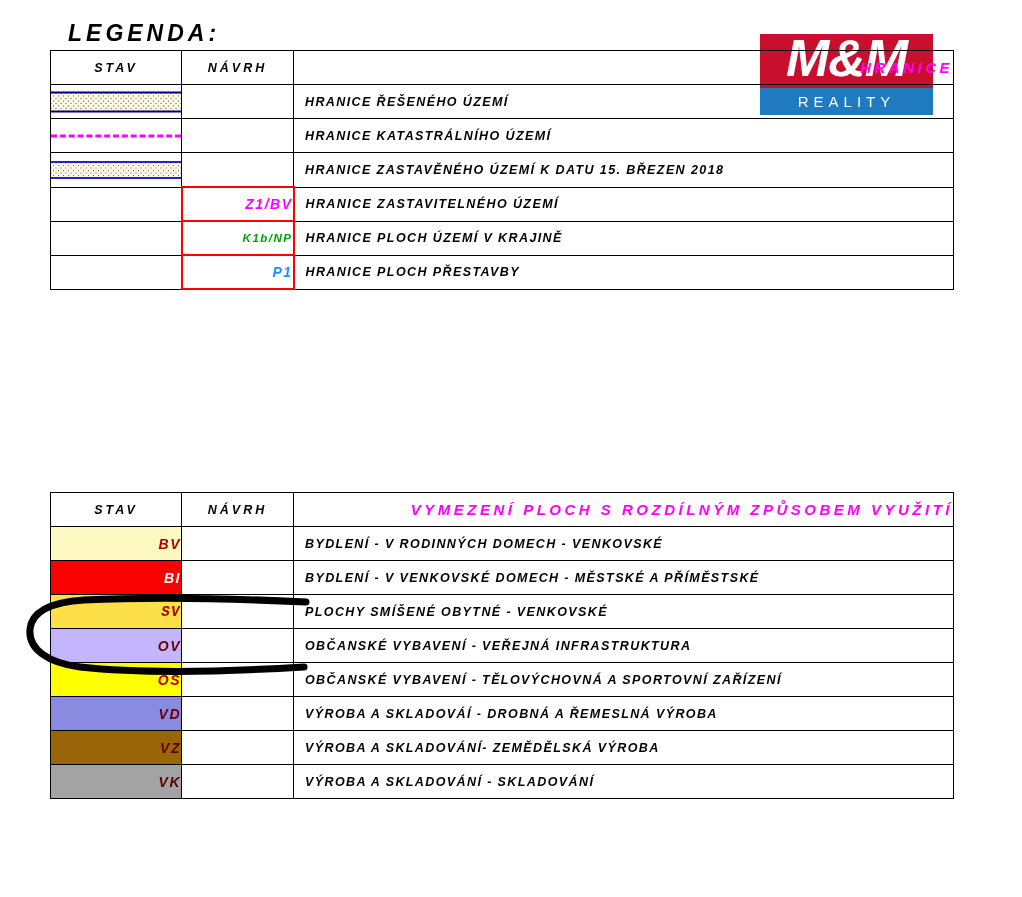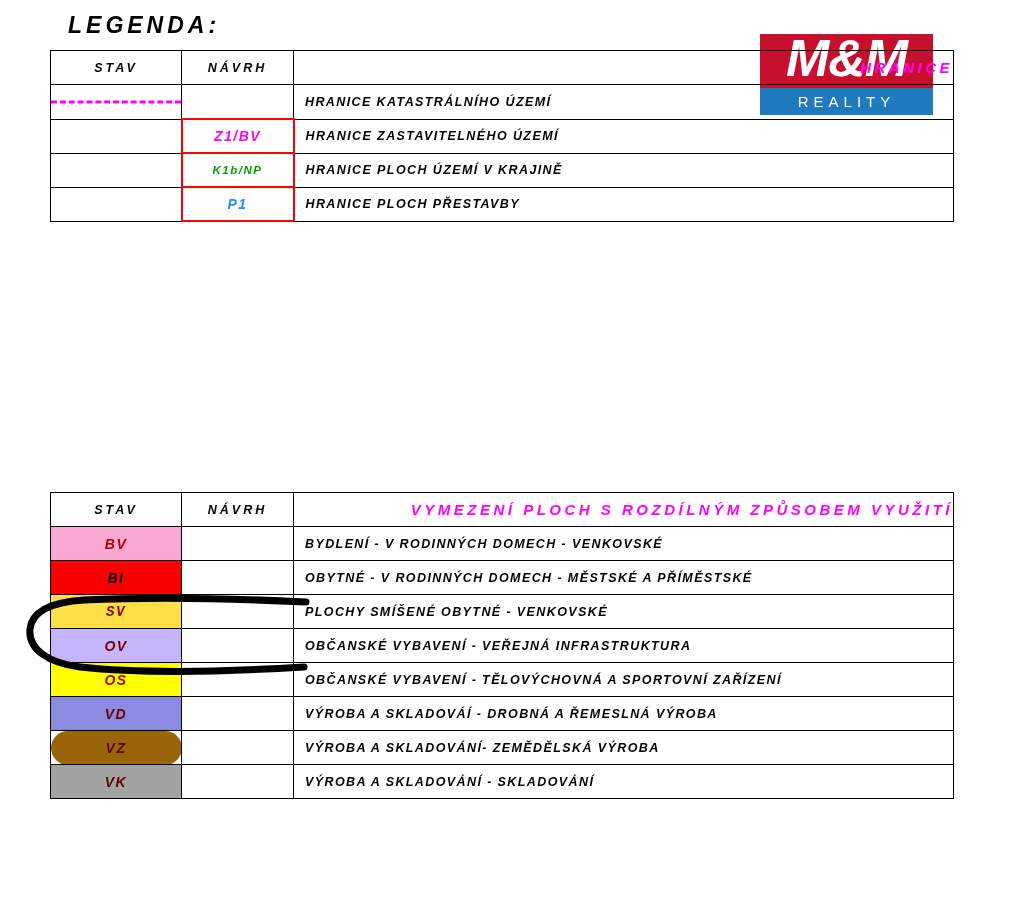--- a/index.html
+++ b/index.html
@@ -12,21 +12,21 @@
     height: 897px;
     position: relative;
     font-family: "Liberation Sans", sans-serif;
     overflow: hidden;
   }
 
   
   .legend-title {
     position: absolute;
     left: 68px;
-    top: 12px;
+    top: 20px;
     font-size: 23px;
     font-weight: bold;
     font-style: italic;
     letter-spacing: 4px;
     color: #000000;
   }
 
   
   .legend-table {
     position: absolute;
@@ -65,21 +65,21 @@
     text-align: left;
     padding-left: 11px !important;
     font-size: 12.5px;
     font-weight: bold;
     font-style: italic;
     letter-spacing: 1.4px;
     color: #000000;
     white-space: nowrap;
   }
   .code {
-    text-align: center;
+    text-align: right;
     font-size: 14px;
     font-weight: bold;
     font-style: italic;
     letter-spacing: 1.5px;
   }
   .code.magenta { color: #ff00ff; }
   .code.green   { color: #00a000; font-size: 11.5px; }
   .code.blue    { color: #1e90ff; }
 
   
@@ -230,31 +230,49 @@
       <col class="col-navrh">
       <col class="col-desc">
   </colgroup>
   <tbody>
     <tr>
       <td class="hdr">STAV</td>
       <td class="hdr">NÁVRH</td>
       <td class="hdr-pink">HRANICE</td>
     </tr>
 
+    <tr>
+      <td>
+        <span class="swatch">
+          <span class="sw-inner band-dotted"></span>
+        </span>
+      </td>
+      <td></td>
+      <td class="desc">HRANICE ŘEŠENÉHO ÚZEMÍ</td>
+    </tr>
 
     <tr>
       <td>
         <span class="swatch">
           <span class="sw-inner band-dashed"></span>
         </span>
       </td>
       <td></td>
       <td class="desc">HRANICE KATASTRÁLNÍHO ÚZEMÍ</td>
     </tr>
 
+    <tr>
+      <td>
+        <span class="swatch">
+          <span class="sw-inner band-blue-dbl"></span>
+        </span>
+      </td>
+      <td></td>
+      <td class="desc">HRANICE ZASTAVĚNÉHO ÚZEMÍ  K DATU 15. BŘEZEN 2018</td>
+    </tr>
 
     <tr>
       <td></td>
       <td class="code magenta framed">Z1/BV</td>
       <td class="desc">HRANICE ZASTAVITELNÉHO ÚZEMÍ</td>
     </tr>
 
     <tr>
       <td></td>
       <td class="code green framed">K1b/NP</td>
@@ -276,29 +294,29 @@
       <col class="col-desc">
   </colgroup>
   <tbody>
     <tr>
       <td class="hdr">STAV</td>
       <td class="hdr">NÁVRH</td>
       <td class="hdr-pink">VYMEZENÍ PLOCH S ROZDÍLNÝM ZPŮSOBEM VYUŽITÍ</td>
     </tr>
 
     <tr>
-      <td class="code" style="background:#f9a8d4; color:#b00000;">BV</td>
+      <td class="code" style="background:#fef9c3; color:#b00000;">BV</td>
       <td><span class="hatch-red"></span></td>
       <td class="desc">BYDLENÍ - V RODINNÝCH DOMECH - VENKOVSKÉ</td>
     </tr>
 
     <tr>
-      <td class="code" style="background:#fa0000; color:#000000;">BI</td>
-      <td></td>
-      <td class="desc">OBYTNÉ - V RODINNÝCH DOMECH - MĚSTSKÉ A PŘÍMĚSTSKÉ</td>
+      <td class="code" style="background:#fa0000; color:#ffffff;">BI</td>
+      <td></td>
+      <td class="desc">BYDLENÍ - V VENKOVSKÉ DOMECH - MĚSTSKÉ A PŘÍMĚSTSKÉ</td>
     </tr>
 
     <tr>
       <td class="code" style="background:#fde047; color:#a00000;font-family:Liberation Mono, monospace;">SV</td>
       <td><span class="hatch-red"></span></td>
       <td class="desc">PLOCHY SMÍŠENÉ OBYTNÉ - VENKOVSKÉ</td>
     </tr>
 
 
     <tr>
@@ -313,21 +331,21 @@
       <td class="desc">OBČANSKÉ  VYBAVENÍ - TĚLOVÝCHOVNÁ A SPORTOVNÍ ZAŘÍZENÍ</td>
     </tr>
 
     <tr>
       <td class="code" style="background:#8a8ae0; color:#6b0000;">VD</td>
       <td></td>
       <td class="desc">VÝROBA A SKLADOVÁÍ - DROBNÁ A ŘEMESLNÁ VÝROBA</td>
     </tr>
 
     <tr>
-      <td class="code" style="background:#9a6508; color:#5c0000;border-radius:17px;">VZ</td>
+      <td class="code" style="background:#9a6508; color:#5c0000;">VZ</td>
       <td></td>
       <td class="desc">VÝROBA A SKLADOVÁNÍ- ZEMĚDĚLSKÁ VÝROBA</td>
     </tr>
 
     <tr>
       <td class="code" style="background:#a3a3a3; color:#5c0000;">VK</td>
       <td><span class="hatch-grey"></span></td>
       <td class="desc">VÝROBA A SKLADOVÁNÍ - SKLADOVÁNÍ</td>
     </tr>
   </tbody>

